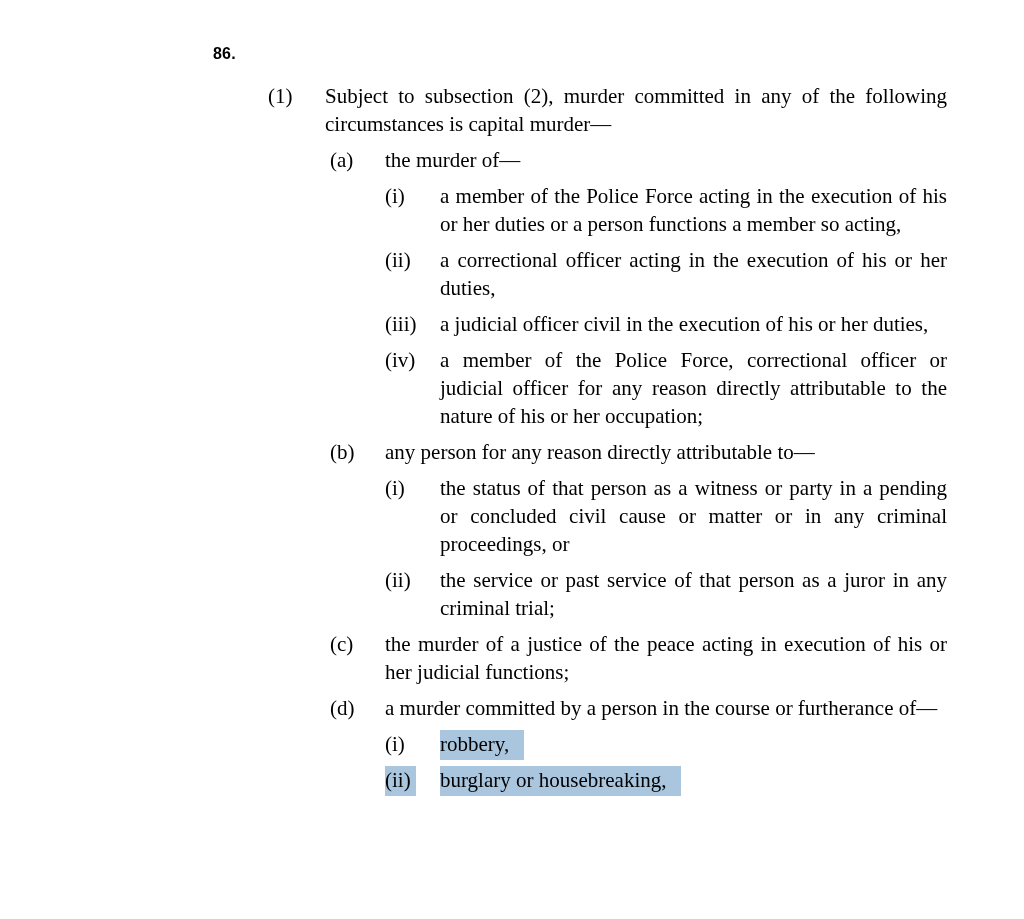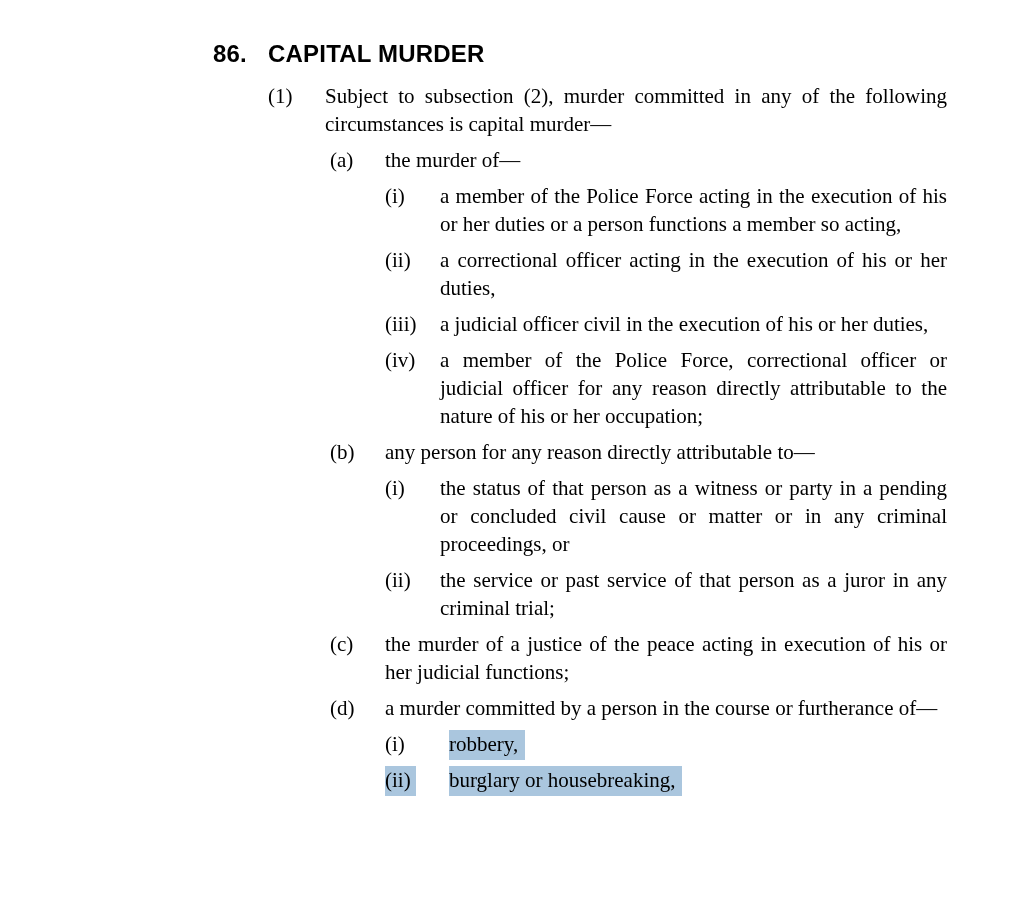--- a/index.html
+++ b/index.html
@@ -17,21 +17,21 @@
   .doc {
     box-sizing: border-box;
     width: 1024px;
     height: 919px;
     padding: 42px 77px 0 213px;
   }
   .heading-row {
     display: flex;
     font-family: "Liberation Sans", sans-serif;
     font-weight: bold;
-    font-size: 24px;
+    font-size: 16px;
     line-height: 24px;
     margin-bottom: 16px;
     letter-spacing: 0.2px;
   }
   .heading-row .num {
     flex: none;
     width: 55px;
   }
   .row {
     display: flex;
@@ -48,31 +48,30 @@
   .lv3 > .lbl { width: 55px; }
   .txt {
     flex: 1;
     text-align: justify;
   }
   .hl {
     background: var(--sel, #aac6de);
     padding-top: 2px;
     padding-bottom: 4px;
   }
-  .hl-trail { padding-right: 7px; margin-left: 9px; }
+  .hl-trail { padding-right: 15px; }
   .lbl .hl { padding-right: 5px; }
 </style>
 </head>
 <body style="background: rgb(255, 255, 255); color: rgb(0, 0, 0);">
 
 <div class="doc">
 
   <div class="heading-row">
     <span class="num">86.</span>
-    <span>CAPITAL MURDER</span>
   </div>
 
   <div class="row lv1">
     <span class="lbl">(1)</span>
     <div class="txt">Subject to subsection (2), murder committed in any of the following circumstances is capital murder—</div>
   </div>
 
   <div class="row lv2">
     <span class="lbl">(a)</span>
     <div class="txt">the murder of—</div>

